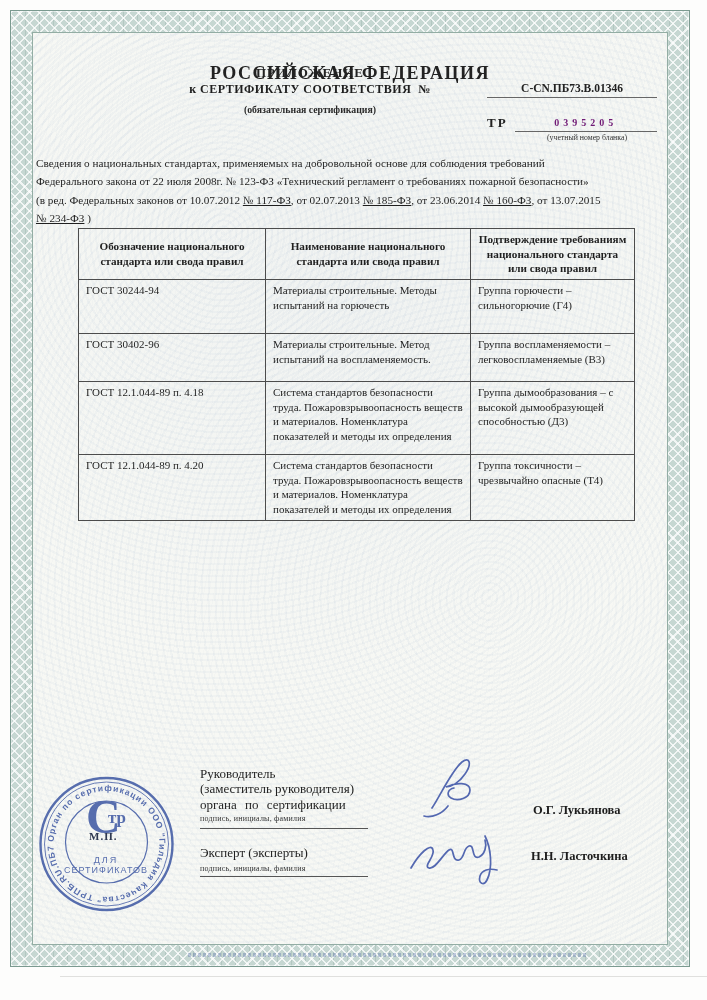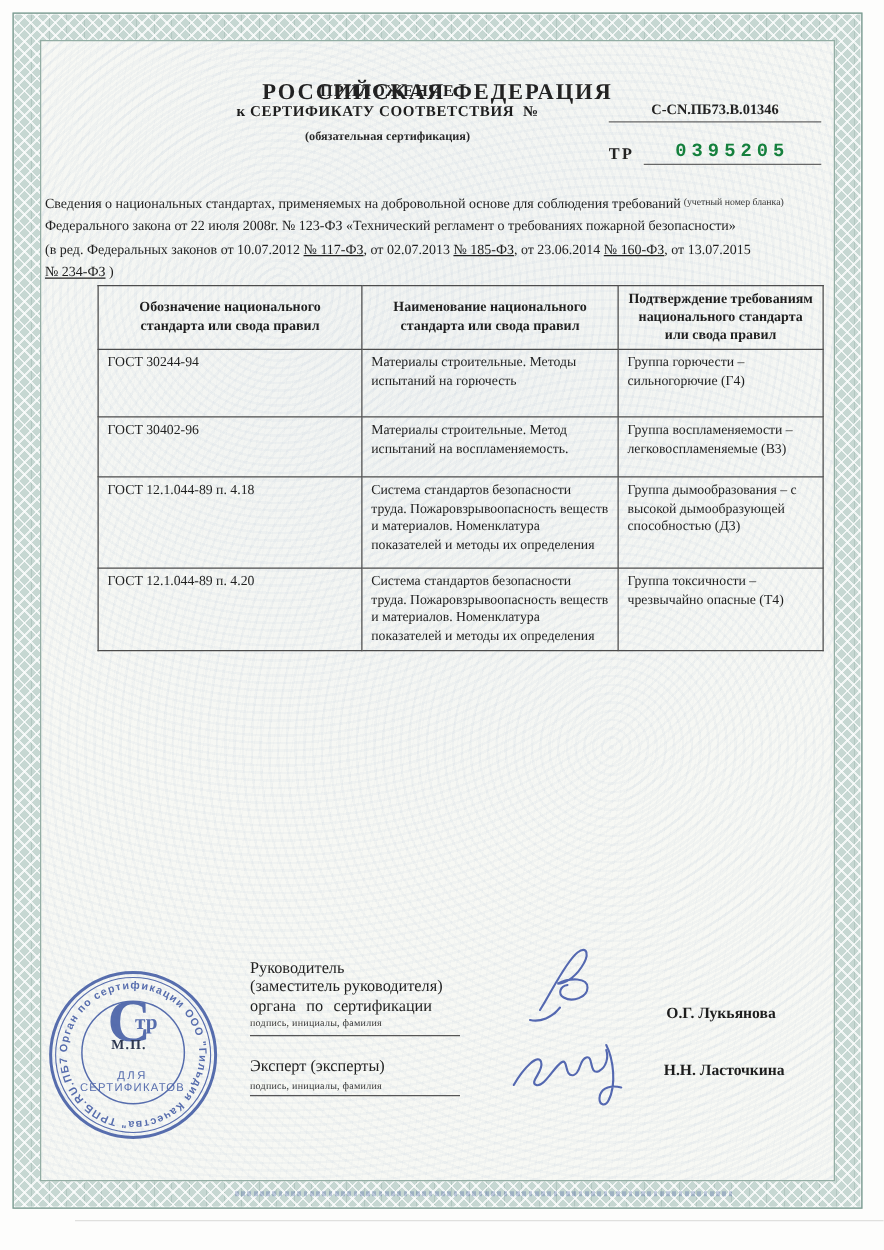--- a/index.html
+++ b/index.html
@@ -62,26 +62,26 @@
     border-bottom:1px solid #666; padding-bottom:3px;
     font-size:11.5px; font-weight:bold; color:#222; white-space:nowrap;
   }
   .tr-line {
     position:absolute; left:487px; top:112px; width:170px;
     display:flex; align-items:flex-end; gap:7px;
   }
   .tr-label { font-size:13px; font-weight:bold; letter-spacing:2px; color:#222; padding-bottom:1px; }
   .tr-value-wrap { flex:1; border-bottom:1px solid #666; text-align:center; padding-bottom:1px; }
   .tr-value {
-    font-family:Liberation Mono, monospace;
-    font-size:15px; font-weight:bold; letter-spacing:4px; color:#15803d;
+    font-family:Liberation Serif, serif;
+    font-size:10px; font-weight:bold; letter-spacing:4px; color:#701a75;
   }
   .tr-caption {
     position:absolute; left:517px; top:133px; width:140px; text-align:center;
-    font-size:7.8px; color:#333;margin-top:24px;
+    font-size:7.8px; color:#333;
   }
 
   
   .intro {
     position:absolute; top:154px; left:36px; width:636px;
     font-size:11.2px; line-height:1.64; color:#1f1f1f; text-align:left;
   }
   .intro .line { white-space:nowrap; }
   .u { text-decoration:underline; }
 
@@ -90,21 +90,21 @@
     position:absolute; left:78px; top:228px; width:556px;
     border-collapse:collapse; table-layout:fixed;
     font-size:11px; color:#1f1f1f;
   }
   table.std th, table.std td { border:1px solid #4c4c4c; padding:3px 7px; }
   table.std th {
     font-size:11.2px; font-weight:bold; text-align:center; vertical-align:middle;
     height:42px; line-height:1.3;
   }
   table.std td { vertical-align:top; line-height:1.35; }
-  .col1 { width:211px; } .col2 { width:205px; } .col3 { width:164px; }
+  .col1 { width:187px; } .col2 { width:205px; } .col3 { width:164px; }
   tr.r1 td { height:54px;margin-left:30px; } tr.r2 td { height:48px; }
   tr.r3 td { height:73px; } tr.r4 td { height:65px; }
 
   
   .sig-label {
     position:absolute; left:200px; width:168px;
     font-size:13px; line-height:1.18; color:#1f1f1f;
     border-bottom:1px solid #555; padding-bottom:16px;
   }
   .sig-label .spread { word-spacing:5px; }

